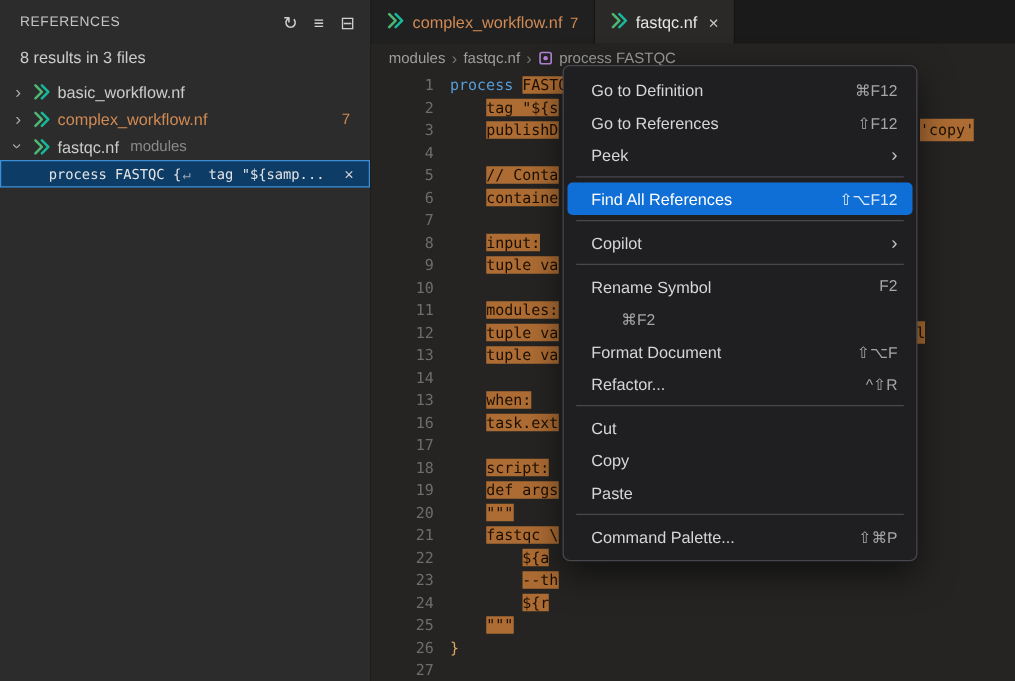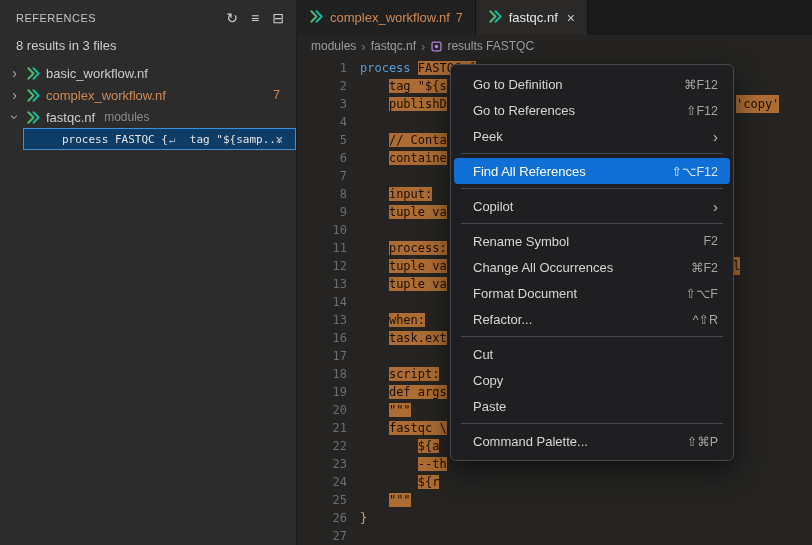--- a/index.html
+++ b/index.html
@@ -18,21 +18,21 @@
   .tree-row{height:22px;display:flex;align-items:center;font-size:13px;color:#cccccc;
             padding-left:8px;gap:5px;cursor:pointer;white-space:nowrap;}
   .chev{width:13px;text-align:center;color:#ababab;font-size:14px;line-height:1;display:inline-block;}
   .chev.rot{transform:rotate(90deg);}
   .file-icon{display:flex;align-items:center;}
   .fname.mod{color:#d08a54;}
   .fdesc{color:#8b8b8b;font-size:12px;margin-left:4px;}
   .fbadge{margin-left:auto;margin-right:16px;color:#d08a54;font-size:12px;}
   .ref-row{height:22px;display:flex;align-items:center;background:#0d3c66;border:1px solid #3f8fd4;
            box-sizing:border-box;padding-left:38px;position:relative;color:#e4e4e4;
-           font-family:"DejaVu Sans Mono",monospace;font-size:11px;white-space:pre;cursor:pointer;margin-left:23px;}
+           font-family:"DejaVu Sans Mono",monospace;font-size:11px;white-space:pre;cursor:pointer;}
   .ref-ret{color:#9aa7b4;margin:0 1px;}
   .ref-close{position:absolute;right:12px;color:#d0d0d0;font-size:13px;
              font-family:"Liberation Sans",sans-serif;cursor:pointer;}
 
   
   .main{flex:1;display:flex;flex-direction:column;min-width:0;}
   .tabbar{height:35px;flex:none;background:#1a1a1a;display:flex;align-items:stretch;}
   .tab{display:flex;align-items:center;gap:6px;padding:0 12px;font-size:13px;color:#a9a9a9;
        background:#202020;border-right:1px solid #141414;cursor:pointer;}
   .tab.active{background:#2a2927;color:#e6e6e6;}
@@ -50,21 +50,21 @@
   .code-line{height:18px;display:flex;white-space:pre;}
   .gutter{width:50px;flex:none;text-align:right;color:#6d6d6d;}
   .line-text{margin-left:13px;white-space:pre;color:#d4d4d4;}
   .hl{background:#ad6c33;color:#1e1000;}
   .kw{color:#569cd6;}
   .brk{color:#d7a65f;}
   .ws{color:#d4d4d4;}
   .tail{position:absolute;height:18px;white-space:pre;z-index:2;}
 
   
-  .context-menu{position:absolute;left:450px;top:64px;width:282px;z-index:10;
+  .context-menu{position:absolute;left:450px;top:52px;width:282px;z-index:10;
                 background:#1f1f22;border:1px solid #47474d;border-radius:6px;padding:6px 0;
                 box-shadow:0 10px 28px rgba(0,0,0,.55);font-size:13px;color:#d6d6d6;}
   .menu-item{height:26px;display:flex;align-items:center;margin:0 3px;padding:0 12px 0 19px;
              border-radius:4px;cursor:pointer;}
   .menu-item .label{flex:1;white-space:nowrap;}
   .menu-item .shortcut{color:#a6a6a6;margin-left:24px;font-size:12.5px;}
   .menu-item .chevron{color:#c2c2c2;margin-left:24px;font-size:15px;line-height:1;}
   .menu-item.highlighted{background:#0f6fd7;color:#ffffff;}
   .menu-item.highlighted .shortcut{color:#dceafb;}
   .menu-sep{height:1px;background:#47474d;margin:4px 10px;}
@@ -149,35 +149,35 @@
           <span>fastqc.nf</span>
         </span>
         <span class="crumb-sep">›</span>
         <span class="crumb">
           <span class="crumb-icon">
             <svg width="13" height="13" viewBox="0 0 16 16">
               <rect x="2.5" y="2.5" width="11" height="11" rx="2" fill="none" stroke="#b180d7" stroke-width="1.6"></rect>
               <circle cx="8" cy="8" r="2.2" fill="#b180d7"></circle>
             </svg>
           </span>
-          <span>results FASTQC</span>
+          <span>process FASTQC</span>
         </span>
       </div>
     <div class="code" id="code">
         <div class="code-line"><span class="gutter">1</span><span class="line-text"><span class="kw">process </span><span class="hl">FASTQC {</span></span></div>
         <div class="code-line"><span class="gutter">2</span><span class="line-text"><span class="ws">    </span><span class="hl">tag "${s</span></span></div>
         <div class="code-line"><span class="gutter">3</span><span class="line-text"><span class="ws">    </span><span class="hl">publishD</span></span></div>
         <div class="code-line"><span class="gutter">4</span><span class="line-text"></span></div>
         <div class="code-line"><span class="gutter">5</span><span class="line-text"><span class="ws">    </span><span class="hl">// Conta</span></span></div>
         <div class="code-line"><span class="gutter">6</span><span class="line-text"><span class="ws">    </span><span class="hl">containe</span></span></div>
         <div class="code-line"><span class="gutter">7</span><span class="line-text"></span></div>
         <div class="code-line"><span class="gutter">8</span><span class="line-text"><span class="ws">    </span><span class="hl">input:</span></span></div>
         <div class="code-line"><span class="gutter">9</span><span class="line-text"><span class="ws">    </span><span class="hl">tuple va</span></span></div>
         <div class="code-line"><span class="gutter">10</span><span class="line-text"></span></div>
-        <div class="code-line"><span class="gutter">11</span><span class="line-text"><span class="ws">    </span><span class="hl">process:</span></span></div>
+        <div class="code-line"><span class="gutter">11</span><span class="line-text"><span class="ws">    </span><span class="hl">modules:</span></span></div>
         <div class="code-line"><span class="gutter">12</span><span class="line-text"><span class="ws">    </span><span class="hl">tuple va</span></span></div>
         <div class="code-line"><span class="gutter">13</span><span class="line-text"><span class="ws">    </span><span class="hl">tuple va</span></span></div>
         <div class="code-line"><span class="gutter">14</span><span class="line-text"></span></div>
         <div class="code-line"><span class="gutter">13</span><span class="line-text"><span class="ws">    </span><span class="hl">when:</span></span></div>
         <div class="code-line"><span class="gutter">16</span><span class="line-text"><span class="ws">    </span><span class="hl">task.ext</span></span></div>
         <div class="code-line"><span class="gutter">17</span><span class="line-text"></span></div>
         <div class="code-line"><span class="gutter">18</span><span class="line-text"><span class="ws">    </span><span class="hl">script:</span></span></div>
         <div class="code-line"><span class="gutter">19</span><span class="line-text"><span class="ws">    </span><span class="hl">def args</span></span></div>
         <div class="code-line"><span class="gutter">20</span><span class="line-text"><span class="ws">    </span><span class="hl">"""</span></span></div>
         <div class="code-line"><span class="gutter">21</span><span class="line-text"><span class="ws">    </span><span class="hl">fastqc \</span></span></div>
@@ -214,21 +214,20 @@
       <div class="menu-item">
         <span class="label">Copilot</span>
         <span class="chevron">›</span>
       </div>
       <div class="menu-sep"></div>
       <div class="menu-item">
         <span class="label">Rename Symbol</span>
         <span class="shortcut">F2</span>
       </div>
       <div class="menu-item">
-        <span class="label">Change All Occurrences</span>
         <span class="shortcut">⌘F2</span>
       </div>
       <div class="menu-item">
         <span class="label">Format Document</span>
         <span class="shortcut">⇧⌥F</span>
       </div>
       <div class="menu-item">
         <span class="label">Refactor...</span>
         <span class="shortcut">^⇧R</span>
       </div>

